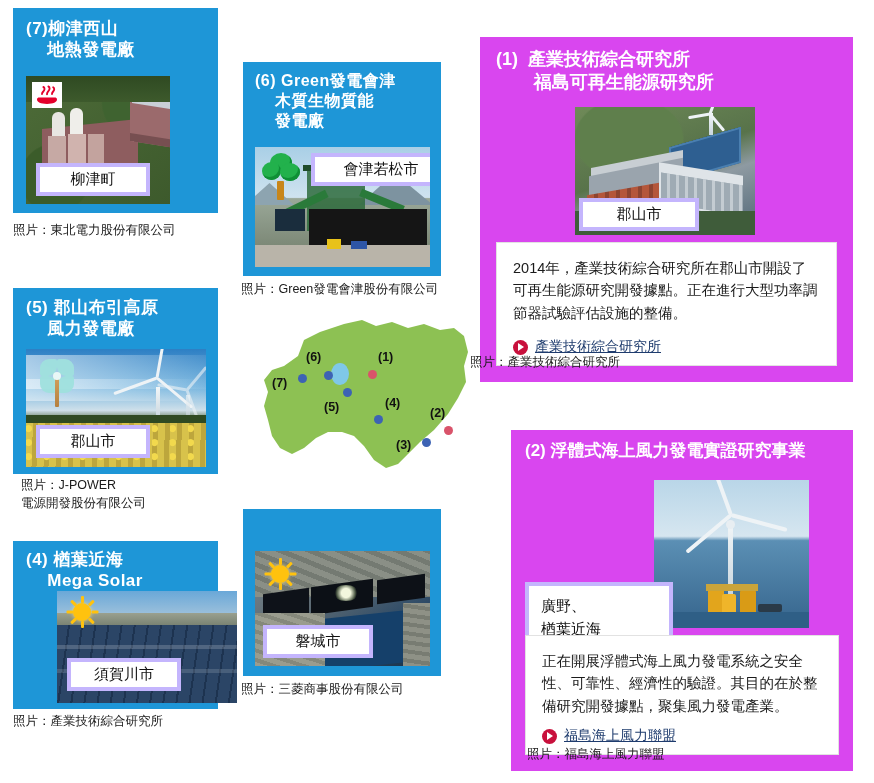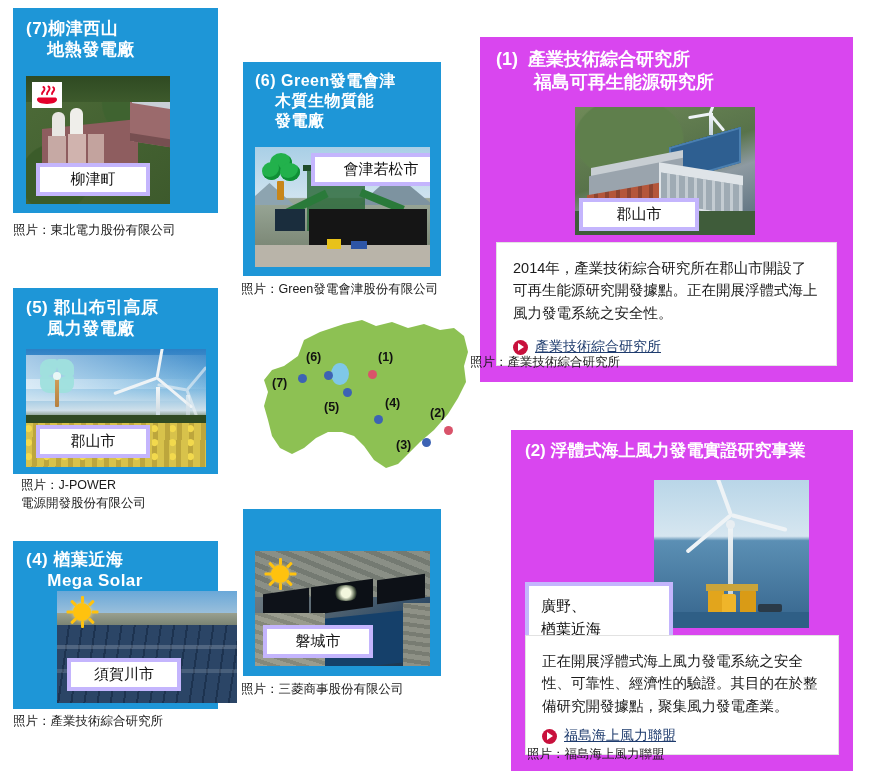--- a/index.html
+++ b/index.html
@@ -328,21 +328,21 @@
     <div class="tower" style="left:134px;top:6px;height:22px;"></div>
     <div class="blades" style="left:126px;top:-2px;width:18px;height:18px;">
       <i style="height:22px;transform:translate(-50%,-100%) rotate(20deg);"></i>
       <i style="height:22px;transform:translate(-50%,-100%) rotate(140deg);"></i>
       <i style="height:22px;transform:translate(-50%,-100%) rotate(260deg);"></i>
     </div>
     <div style="position:absolute;left:0;top:104px;width:100%;height:24px;background:#3f5c3a;"></div>
     <div class="place-tag" style="left:4px;bottom:4px;width:92px;">郡山市</div>
   </div>
   <div class="textbox" style="left:16px;top:205px;width:341px;height:124px;">
-    <p>2014年，產業技術綜合研究所在郡山市開設了可再生能源研究開發據點。正在開展浮體式海上風力發電系統之安全性。</p>
+    <p>2014年，產業技術綜合研究所在郡山市開設了可再生能源研究開發據點。正在進行大型功率調節器試驗評估設施的整備。</p>
     <div class="linkrow">
       <span class="playicon"></span>
       <span class="linktext">產業技術綜合研究所</span>
     </div>
   </div>
 </div>
 <div class="credit" style="left:470px;top:353px;">照片：產業技術綜合研究所</div>
 
 <div class="panel orange" style="left:511px;top:396px;width:342px;height:341px;">
   <div class="card-title" style="position:absolute;left:14px;top:10px;font-size:17px;">

